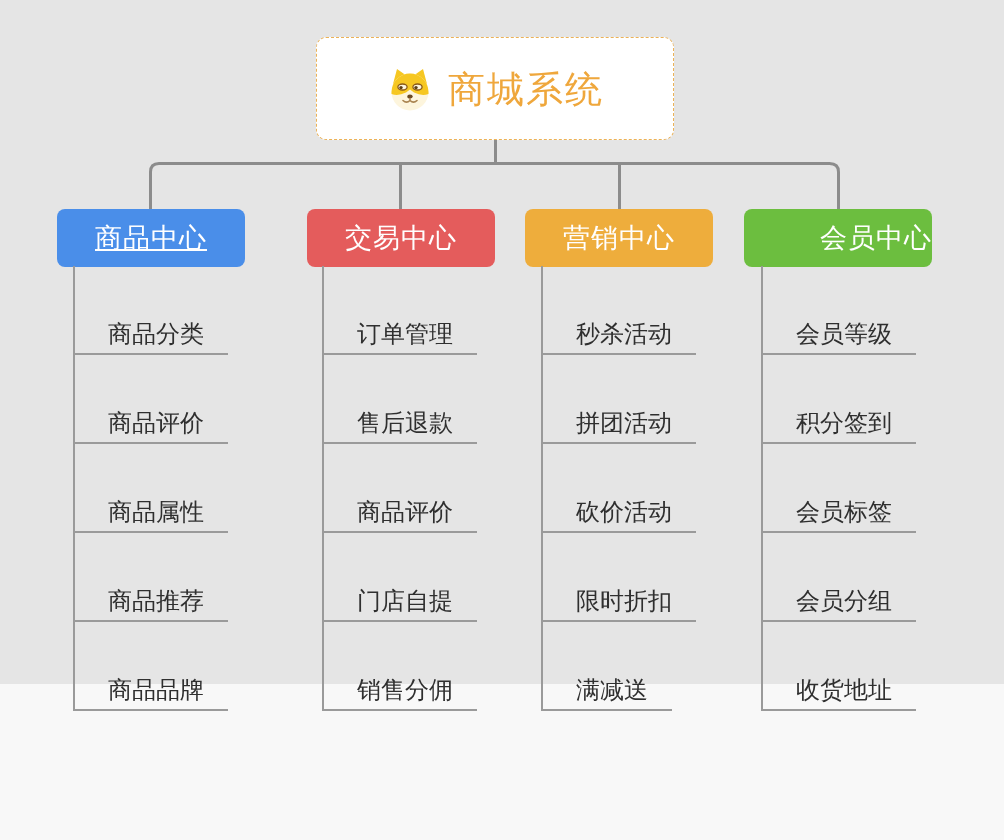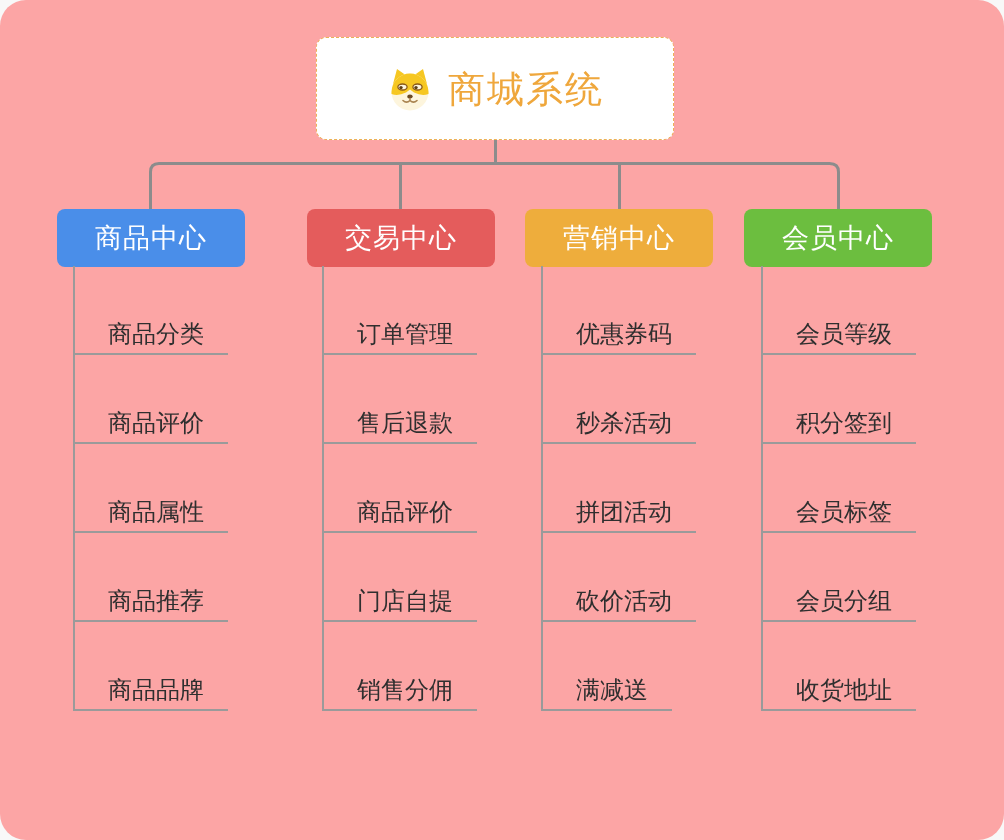--- a/index.html
+++ b/index.html
@@ -1,21 +1,21 @@
 <!DOCTYPE html>
 <html><head>
 <meta charset="utf-8">
 <style>
   html,body{margin:0;padding:0;}
   body{
     width:1004px;height:840px;overflow:hidden;
     background:#f8f8f8;
     font-family:"Liberation Sans","DejaVu Sans",sans-serif;
   }
-  #canvas{position:relative;width:1004px;height:840px;background:#fca5a5;border-radius:26px;}
+  #canvas{position:relative;width:1004px;height:684px;background:#e5e5e5;}
 
   
   #connectors{position:absolute;left:0;top:0;pointer-events:none;}
   #connectors path{stroke:#8c8c8c;stroke-width:3;fill:none;}
 
   
   .root{
     position:absolute;left:316px;top:37px;width:358px;height:103px;
     background:#ffffff;border:1px dashed #ecb257;border-radius:10px;
     box-sizing:border-box;
@@ -76,54 +76,54 @@
       <ellipse cx="16.5" cy="20" rx="4.6" ry="3" fill="#fdf5dd" stroke="#8a5a18" stroke-width="1.3"></ellipse>
       <ellipse cx="31.5" cy="20" rx="4.6" ry="3" fill="#fdf5dd" stroke="#8a5a18" stroke-width="1.3"></ellipse>
       <circle cx="15" cy="20.6" r="1.7" fill="#5b3f16"></circle>
       <circle cx="30" cy="20.6" r="1.7" fill="#5b3f16"></circle>
       <ellipse cx="24" cy="29.5" rx="2.7" ry="2.1" fill="#6b4a23"></ellipse>
       <path d="M24,31.5 L24,33.5 M17,33.5 Q20.5,36.8 24,33.5 Q27.5,36.8 31,33.5" stroke="#a98350" stroke-width="1.6" fill="none" stroke-linecap="round"></path>
     </svg>
     <span class="root-label">商城系统</span>
   </div>
 
-  <div class="branch b0" style="background-color: rgb(74, 142, 233);">
+  <div class="branch b0" style="background-color: rgb(74, 142, 233); text-decoration: underline;">
     <span>商品中心</span>
   </div>
   <div class="branch b1" style="background-color: rgb(228, 92, 92); font-family: Liberation Mono, monospace;">
     <span>交易中心</span>
   </div>
   <div class="branch b2" style="background-color: rgb(238, 173, 60);">
     <span>营销中心</span>
   </div>
-  <div class="branch b3" style="background-color: rgb(108, 190, 63);">
+  <div class="branch b3" style="background-color: rgb(108, 190, 63); justify-content: flex-end;">
     <span>会员中心</span>
   </div>
 
   <div class="col c0">
     <div class="leaf">商品分类</div>
     <div class="leaf">商品评价</div>
     <div class="leaf">商品属性</div>
     <div class="leaf">商品推荐</div>
     <div class="leaf">商品品牌</div>
   </div>
 
   <div class="col c1">
     <div class="leaf">订单管理</div>
     <div class="leaf">售后退款</div>
     <div class="leaf">商品评价</div>
     <div class="leaf">门店自提</div>
     <div class="leaf">销售分佣</div>
   </div>
 
   <div class="col c2">
-    <div class="leaf">优惠券码</div>
     <div class="leaf">秒杀活动</div>
     <div class="leaf">拼团活动</div>
     <div class="leaf">砍价活动</div>
+    <div class="leaf">限时折扣</div>
     <div class="leaf">满减送</div>
   </div>
 
   <div class="col c3">
     <div class="leaf">会员等级</div>
     <div class="leaf">积分签到</div>
     <div class="leaf">会员标签</div>
     <div class="leaf">会员分组</div>
     <div class="leaf">收货地址</div>
   </div>

